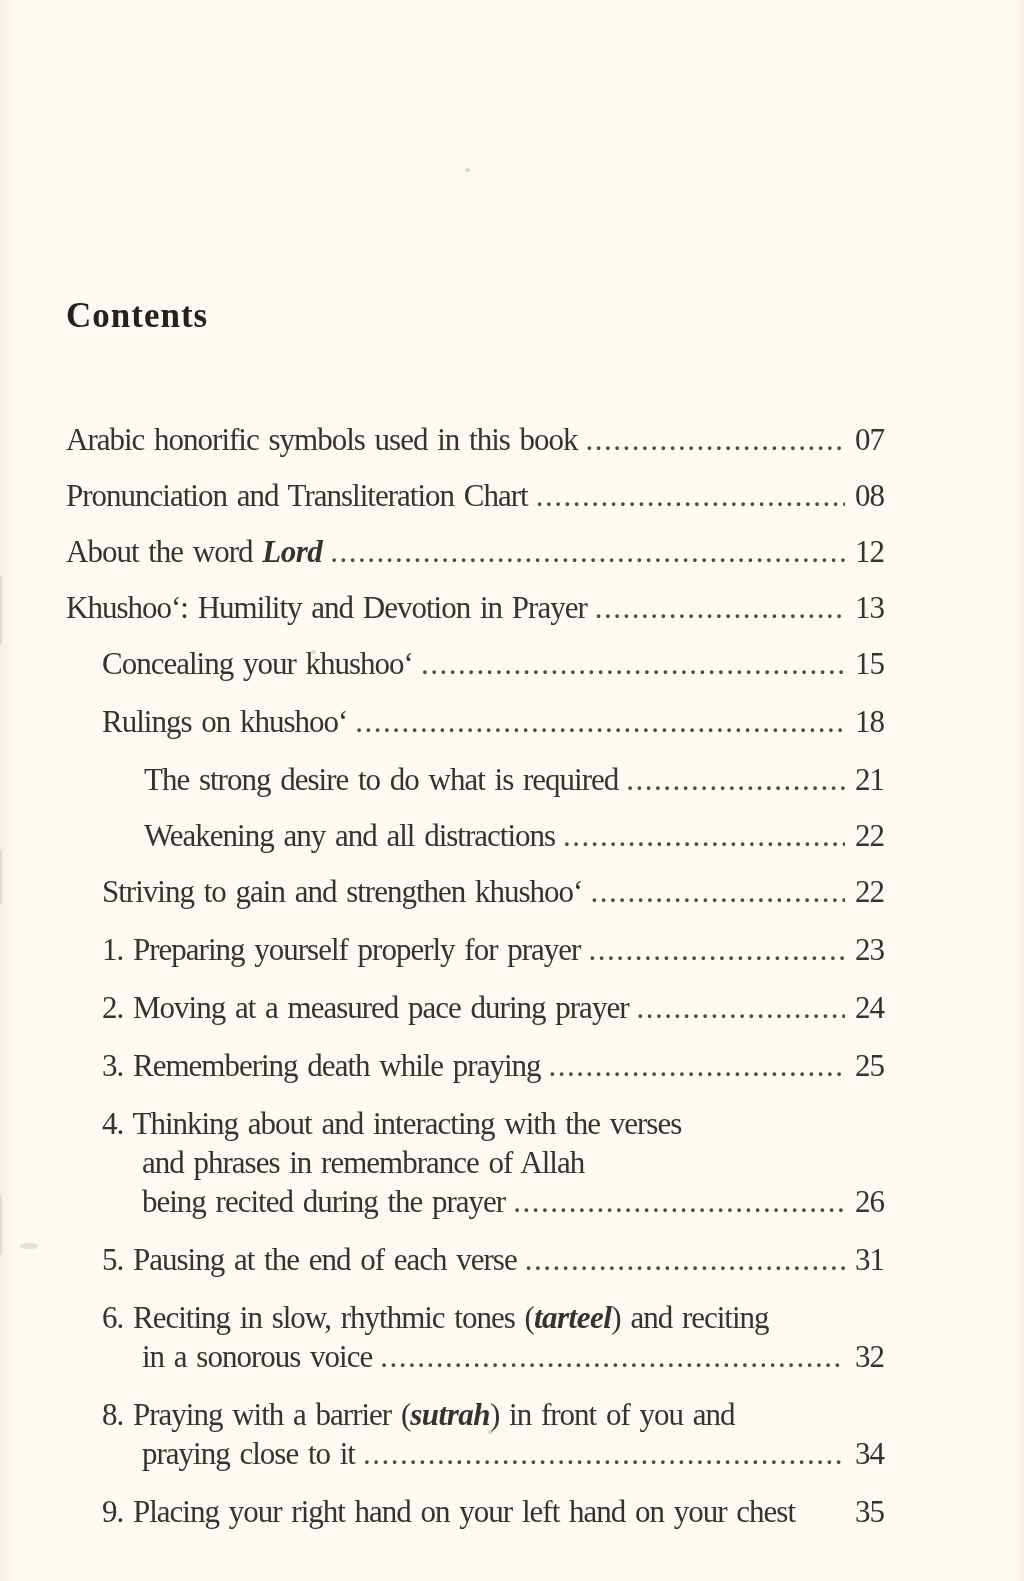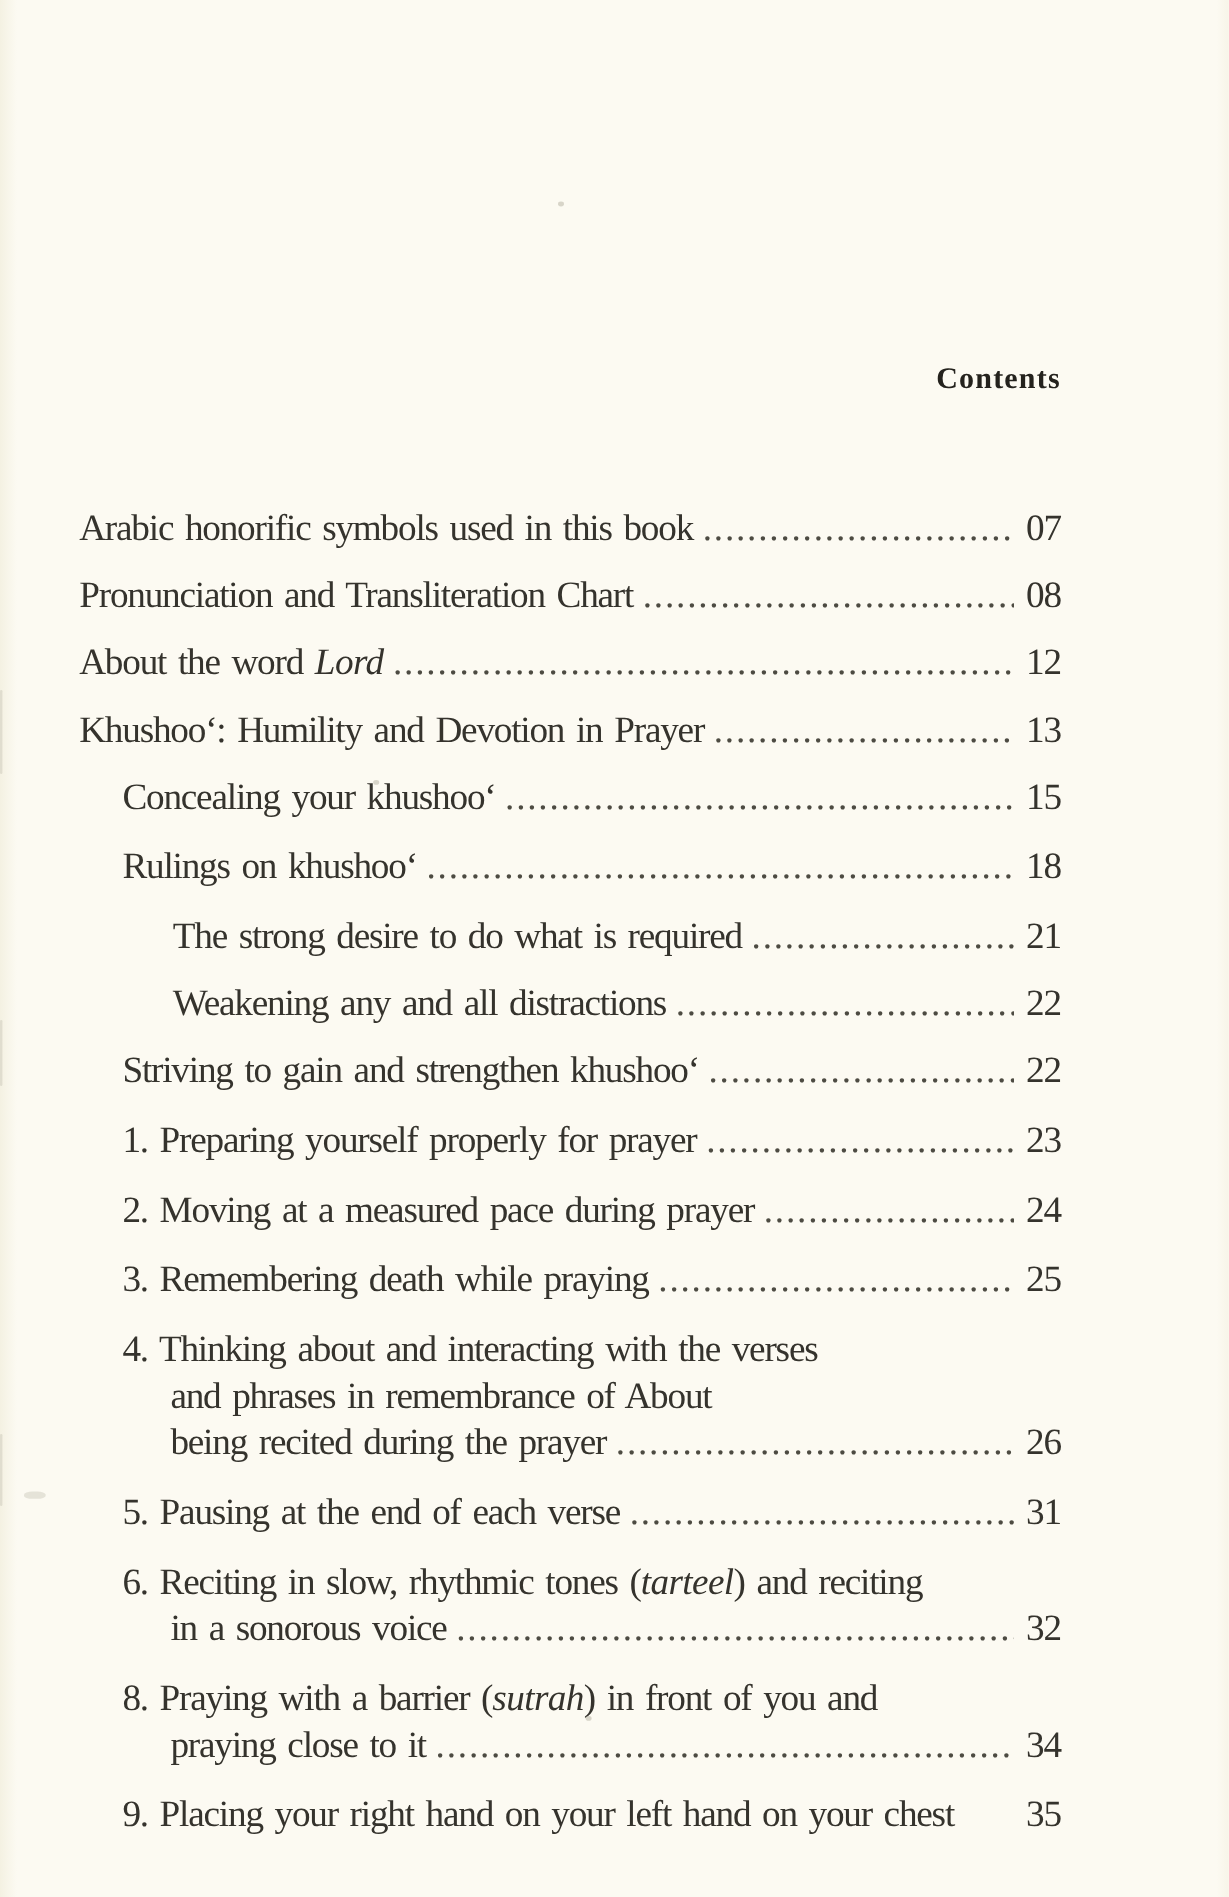--- a/index.html
+++ b/index.html
@@ -16,22 +16,22 @@
       linear-gradient(90deg, #f4f1e2 0px, rgba(252,250,242,0) 14px),
       linear-gradient(270deg, #f7f4e8 0px, rgba(252,250,242,0) 10px),
       #fcfaf2;
     font-family: "Liberation Serif", "DejaVu Serif", serif;
     color: #35332d;
     padding: 296px 140px 0 66px;
     overflow: hidden;
   }
   .page-title {
     margin: 0 0 88px 0;
-    text-align: right;
-    font-size: 25px;
+    text-align: left;
+    font-size: 35px;
     line-height: 40px;
     font-weight: bold;
     letter-spacing: 1px;
     color: #24221d;
   }
   .toc { }
   .toc-row {
     display: flex;
     align-items: baseline;
     font-size: 31px;
@@ -42,21 +42,21 @@
   }
   .gap-none { margin-top: 12px; }
   .gap-lg { margin-top: 25px; }
   .gap-md { margin-top: 27px; }
   .gap-sm { margin-top: 8px; }
   .indent-0 { margin-left: 0; }
   .indent-1 { margin-left: 36px; }
   .indent-2 { margin-left: 78px; }
   .indent-c { margin-left: 76px; }
   .toc-text { flex: 0 0 auto; }
-  .toc-text i { letter-spacing: -0.5px; }
+  .toc-text i { letter-spacing: -0.5px; font-weight: bold; }
   .toc-leader {
     flex: 1 1 auto;
     min-width: 0;
     overflow: hidden;
     white-space: nowrap;
     margin: 0 9px 0 8px;
     letter-spacing: 1.5px;
     color: #4d4b42;
   }
   .toc-leader.dots::after {
@@ -145,21 +145,21 @@
       <div class="toc-row gap-md indent-1">
         <span class="toc-text">3. Remembering death while praying</span>
         <span class="toc-leader dots"></span>
         <span class="toc-page">25</span>
       </div>
       <div class="toc-row gap-md indent-1">
         <span class="toc-text">4. Thinking about and interacting with the verses</span>
         <span class="toc-leader"></span>
       </div>
       <div class="toc-row gap-sm indent-c">
-        <span class="toc-text">and phrases in remembrance of About</span>
+        <span class="toc-text">and phrases in remembrance of Allah</span>
         <span class="toc-leader"></span>
       </div>
       <div class="toc-row gap-sm indent-c">
         <span class="toc-text">being recited during the prayer</span>
         <span class="toc-leader dots"></span>
         <span class="toc-page">26</span>
       </div>
       <div class="toc-row gap-md indent-1">
         <span class="toc-text">5. Pausing at the end of each verse</span>
         <span class="toc-leader dots"></span>

